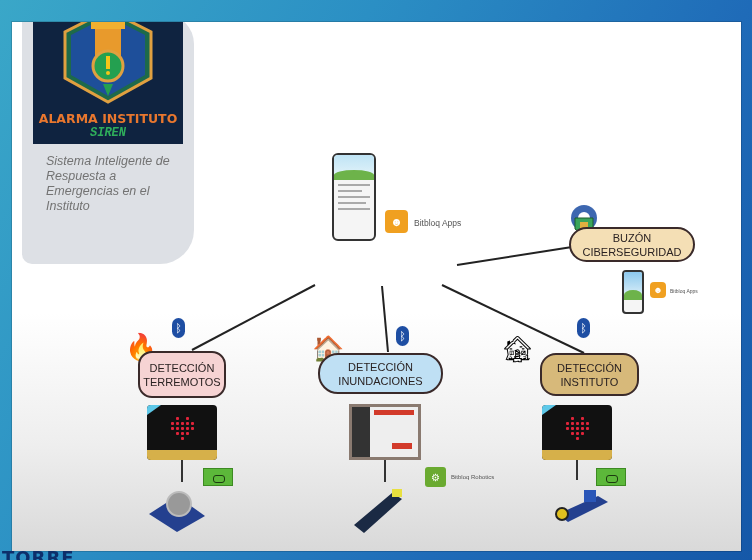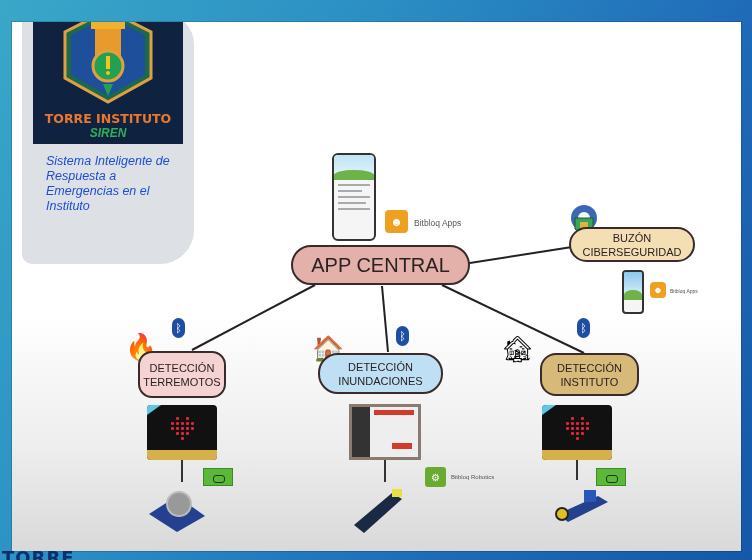--- a/index.html
+++ b/index.html
@@ -25,24 +25,24 @@
     position: absolute; left: 10px; top: -8px; width: 172px; height: 250px;
     background: #dde0e5; border-radius: 0 30px 34px 10px;
   }
   .logo-box {
     position: absolute; left: 11px; top: -10px; width: 150px; height: 140px;
     background: #0f2340;
   }
   .logo-title { position: absolute; left: 0; width: 150px; top: 107px; text-align: center;
     color: #e9772e; font-weight: 700; font-size: 12.5px; font-family: "DejaVu Sans", sans-serif; }
   .logo-sub { position: absolute; left: 0; width: 150px; top: 122px; text-align: center;
-    color: #2fae5b; font-weight: 700; font-style: italic; font-size: 12px; font-family: Liberation Sans, sans-serif; }
+    color: #2fae5b; font-weight: 700; font-style: italic; font-size: 12px; font-family: Liberation Mono, monospace; }
   .logo-desc {
     position: absolute; left: 24px; top: 140px; width: 140px;
-    font-style: italic; font-size: 12.5px; line-height: 15px; color: #1d4ed8;
+    font-style: italic; font-size: 12.5px; line-height: 15px; color: #737373;
   }
   
   .node {
     position: absolute; border: 2px solid #3a2a2a; border-radius: 22px;
     display: flex; align-items: center; justify-content: center; text-align: center;
     font-weight: 400; color: #2a2222; line-height: 14px;
   }
   .node-central { left: 279px; top: 223px; width: 179px; height: 40px; background: #e4b0aa; font-size: 20px; }
   .node-buzon { left: 557px; top: 205px; width: 126px; height: 35px; background: #f4dfb5; font-size: 11px; border-radius: 18px; }
   .node-fire { left: 126px; top: 329px; width: 88px; height: 47px; background: #f6d3d3; font-size: 11px; border-radius: 14px; }
@@ -101,42 +101,39 @@
       <svg width="150" height="105" viewBox="0 0 150 105">
         <polygon points="75,6 118,28 118,74 75,98 32,74 32,28" fill="#1d6a4a" stroke="#e0a040" stroke-width="3"></polygon>
         <polygon points="75,12 112,31 112,71 75,92 38,71 38,31" fill="#1e4f9a"></polygon>
         <rect x="62" y="22" width="26" height="30" fill="#e89a2c"></rect>
         <rect x="58" y="18" width="34" height="7" fill="#f0b030"></rect>
         <circle cx="75" cy="62" r="15" fill="#24a050" stroke="#e0a040" stroke-width="3"></circle>
         <rect x="73" y="52" width="4" height="13" fill="#f5c518"></rect>
         <circle cx="75" cy="69" r="2" fill="#f5c518"></circle>
         <polygon points="70,80 80,80 75,92" fill="#24a050"></polygon>
       </svg>
-      <div class="logo-title">TORRE INSTITUTO</div>
+      <div class="logo-title">ALARMA INSTITUTO</div>
       <div class="logo-sub">SIREN</div>
     </div>
     <div class="logo-desc">Sistema Inteligente de Respuesta a Emergencias en el Instituto</div>
   </div>
 
   <div class="phone" style="left:320px; top:131px; width:44px; height:88px;">
     <div class="sky">
         <div class="hill"></div>
       </div>
     <div class="row"></div>
       <div class="row" style="width:60%"></div>
       <div class="row"></div>
       <div class="row" style="width:70%"></div>
       <div class="row"></div>
   </div>
   <div class="badge-app" style="left:373px; top:188px;">☻</div>
   <div class="badge-label" style="left:402px; top:196px; font-size:8.5px;">Bitbloq Apps</div>
 
-  <div class="node node-central">
-    <span>APP CENTRAL</span>
-  </div>
 
   <svg style="position:absolute; left:553px; top:180px;" width="38" height="38" viewBox="0 0 38 38">
     <circle cx="19" cy="16" r="13" fill="#3d67b0"></circle>
     <circle cx="19" cy="16" r="6" fill="#fff"></circle>
     <path d="M10 16 L28 16 L28 27 Q19 36 10 27 Z" fill="#3aa55a" stroke="#1c5a2c" stroke-width="1"></path>
     <rect x="15" y="20" width="8" height="6" fill="#e0b040"></rect>
   </svg>
   <div class="node node-buzon">
     <div>
       <div>BUZÓN</div>

